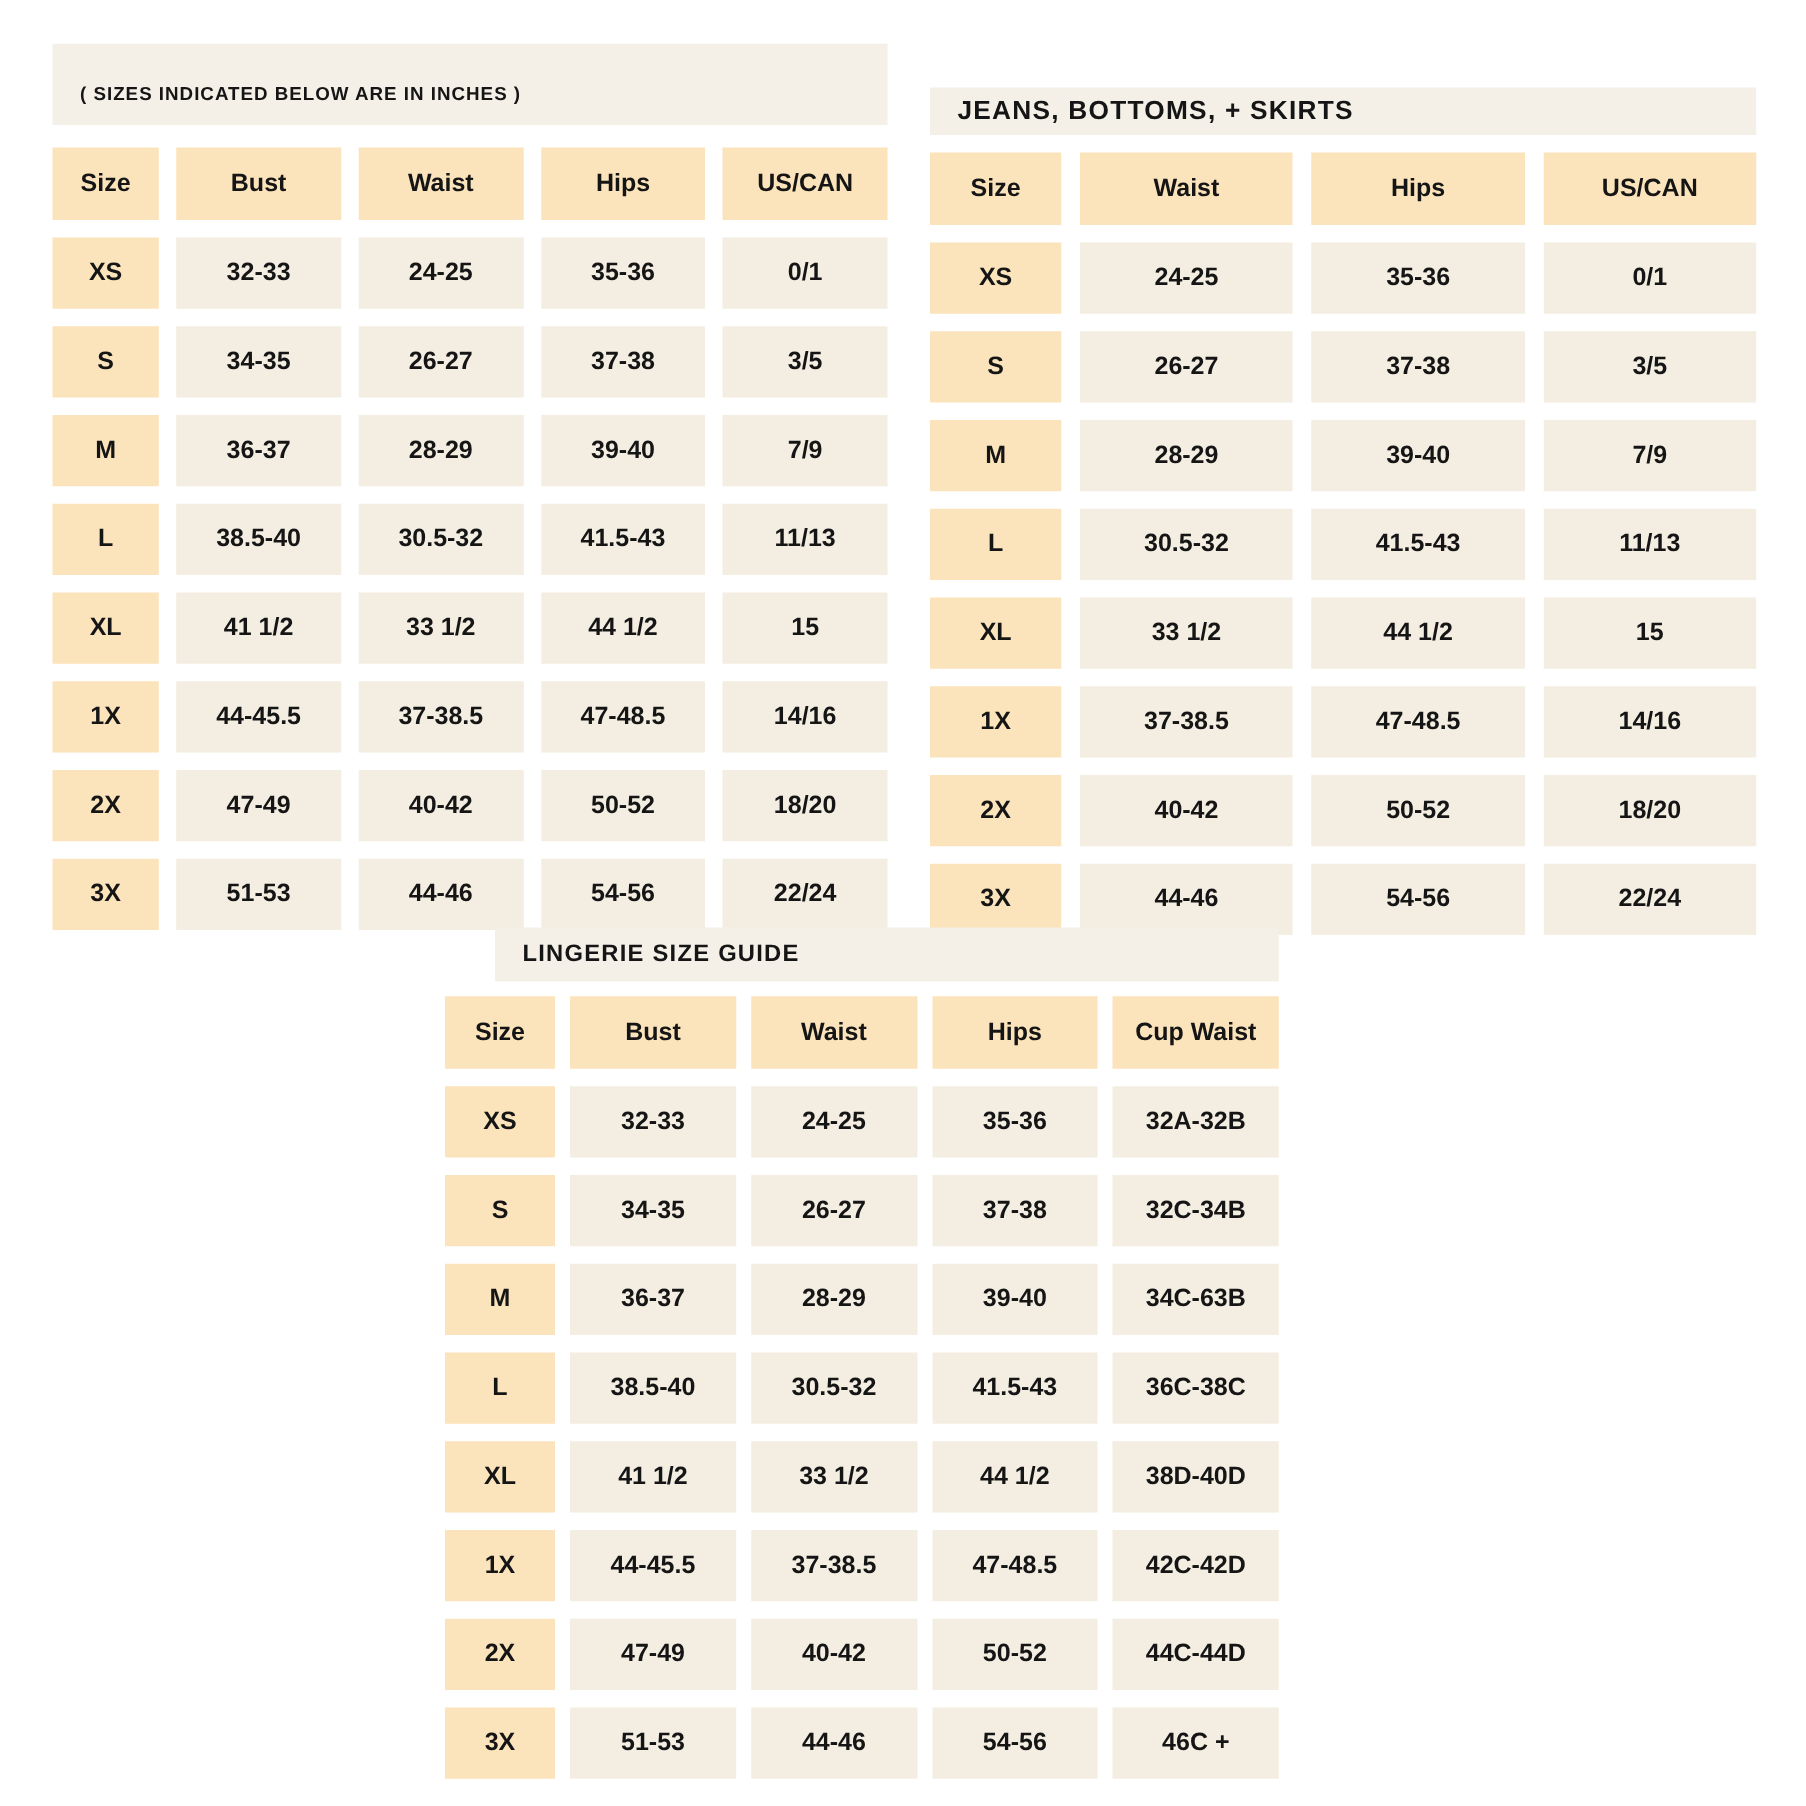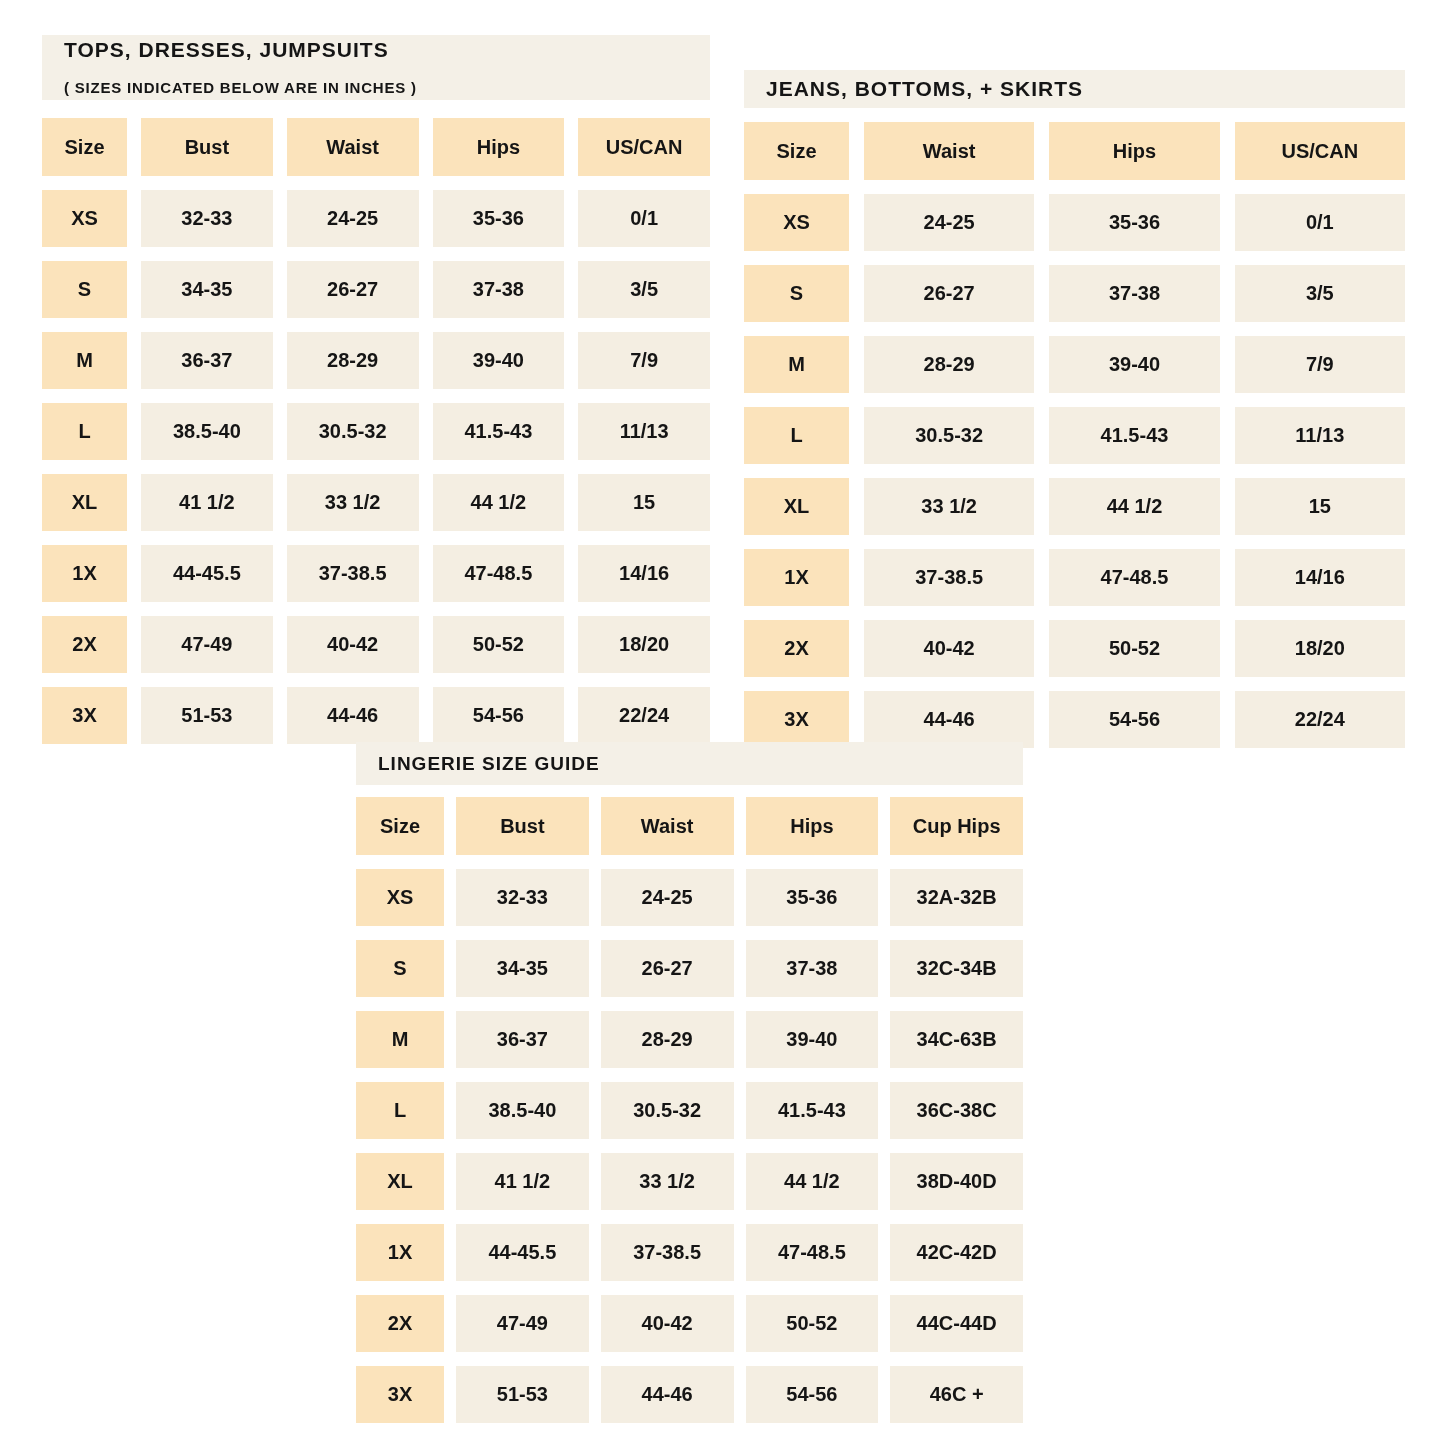--- a/index.html
+++ b/index.html
@@ -25,21 +25,21 @@
   .band {
     background: var(--band, #F4F0E7);
     box-sizing: border-box;
     display: flex;
     flex-direction: column;
     justify-content: center;
     padding-left: 22px;
   }
   #t-tops .band     { height: 65px; }
   #t-jeans .band    { height: 38px; }
-  #t-lingerie .band { height: 43px; }
+  #t-lingerie .band { height: 43px; margin-left: 40px; }
 
   .band .title {
     font-weight: 700;
     font-size: 21px;
     letter-spacing: 1px;
     line-height: 1.15;
     white-space: nowrap;
   }
   #t-lingerie .band .title { font-size: 19px; }
   .band .subtitle {
@@ -77,21 +77,20 @@
   }
   .cell.size {
     background: var(--peach, #FBE3BB);
   }
 </style>
 </head>
 <body style="--peach: #FBE3BB; --cream: #F4EEE2; --band: #F4F0E7; --text: #151515; --page-background: #FFFFFF; background: rgb(255, 255, 255);">
 
 <section class="table-block" id="t-tops">
   <div class="band">
-    <div class="title">TOPS, DRESSES, JUMPSUITS</div>
     <div class="subtitle">( SIZES INDICATED BELOW ARE IN INCHES )</div>
   </div>
   <div class="grid">
       <div class="cell head">Size</div>
       <div class="cell head">Bust</div>
       <div class="cell head">Waist</div>
       <div class="cell head">Hips</div>
       <div class="cell head">US/CAN</div>
       <div class="cell size">XS</div>
       <div class="cell">32-33</div>
@@ -182,21 +181,21 @@
 
 <section class="table-block" id="t-lingerie">
   <div class="band">
     <div class="title">LINGERIE SIZE GUIDE</div>
   </div>
   <div class="grid">
       <div class="cell head">Size</div>
       <div class="cell head">Bust</div>
       <div class="cell head">Waist</div>
       <div class="cell head">Hips</div>
-      <div class="cell head">Cup Hips</div>
+      <div class="cell head">Cup Waist</div>
       <div class="cell size">XS</div>
       <div class="cell">32-33</div>
       <div class="cell">24-25</div>
       <div class="cell">35-36</div>
       <div class="cell">32A-32B</div>
       <div class="cell size">S</div>
       <div class="cell">34-35</div>
       <div class="cell">26-27</div>
       <div class="cell">37-38</div>
       <div class="cell">32C-34B</div>

